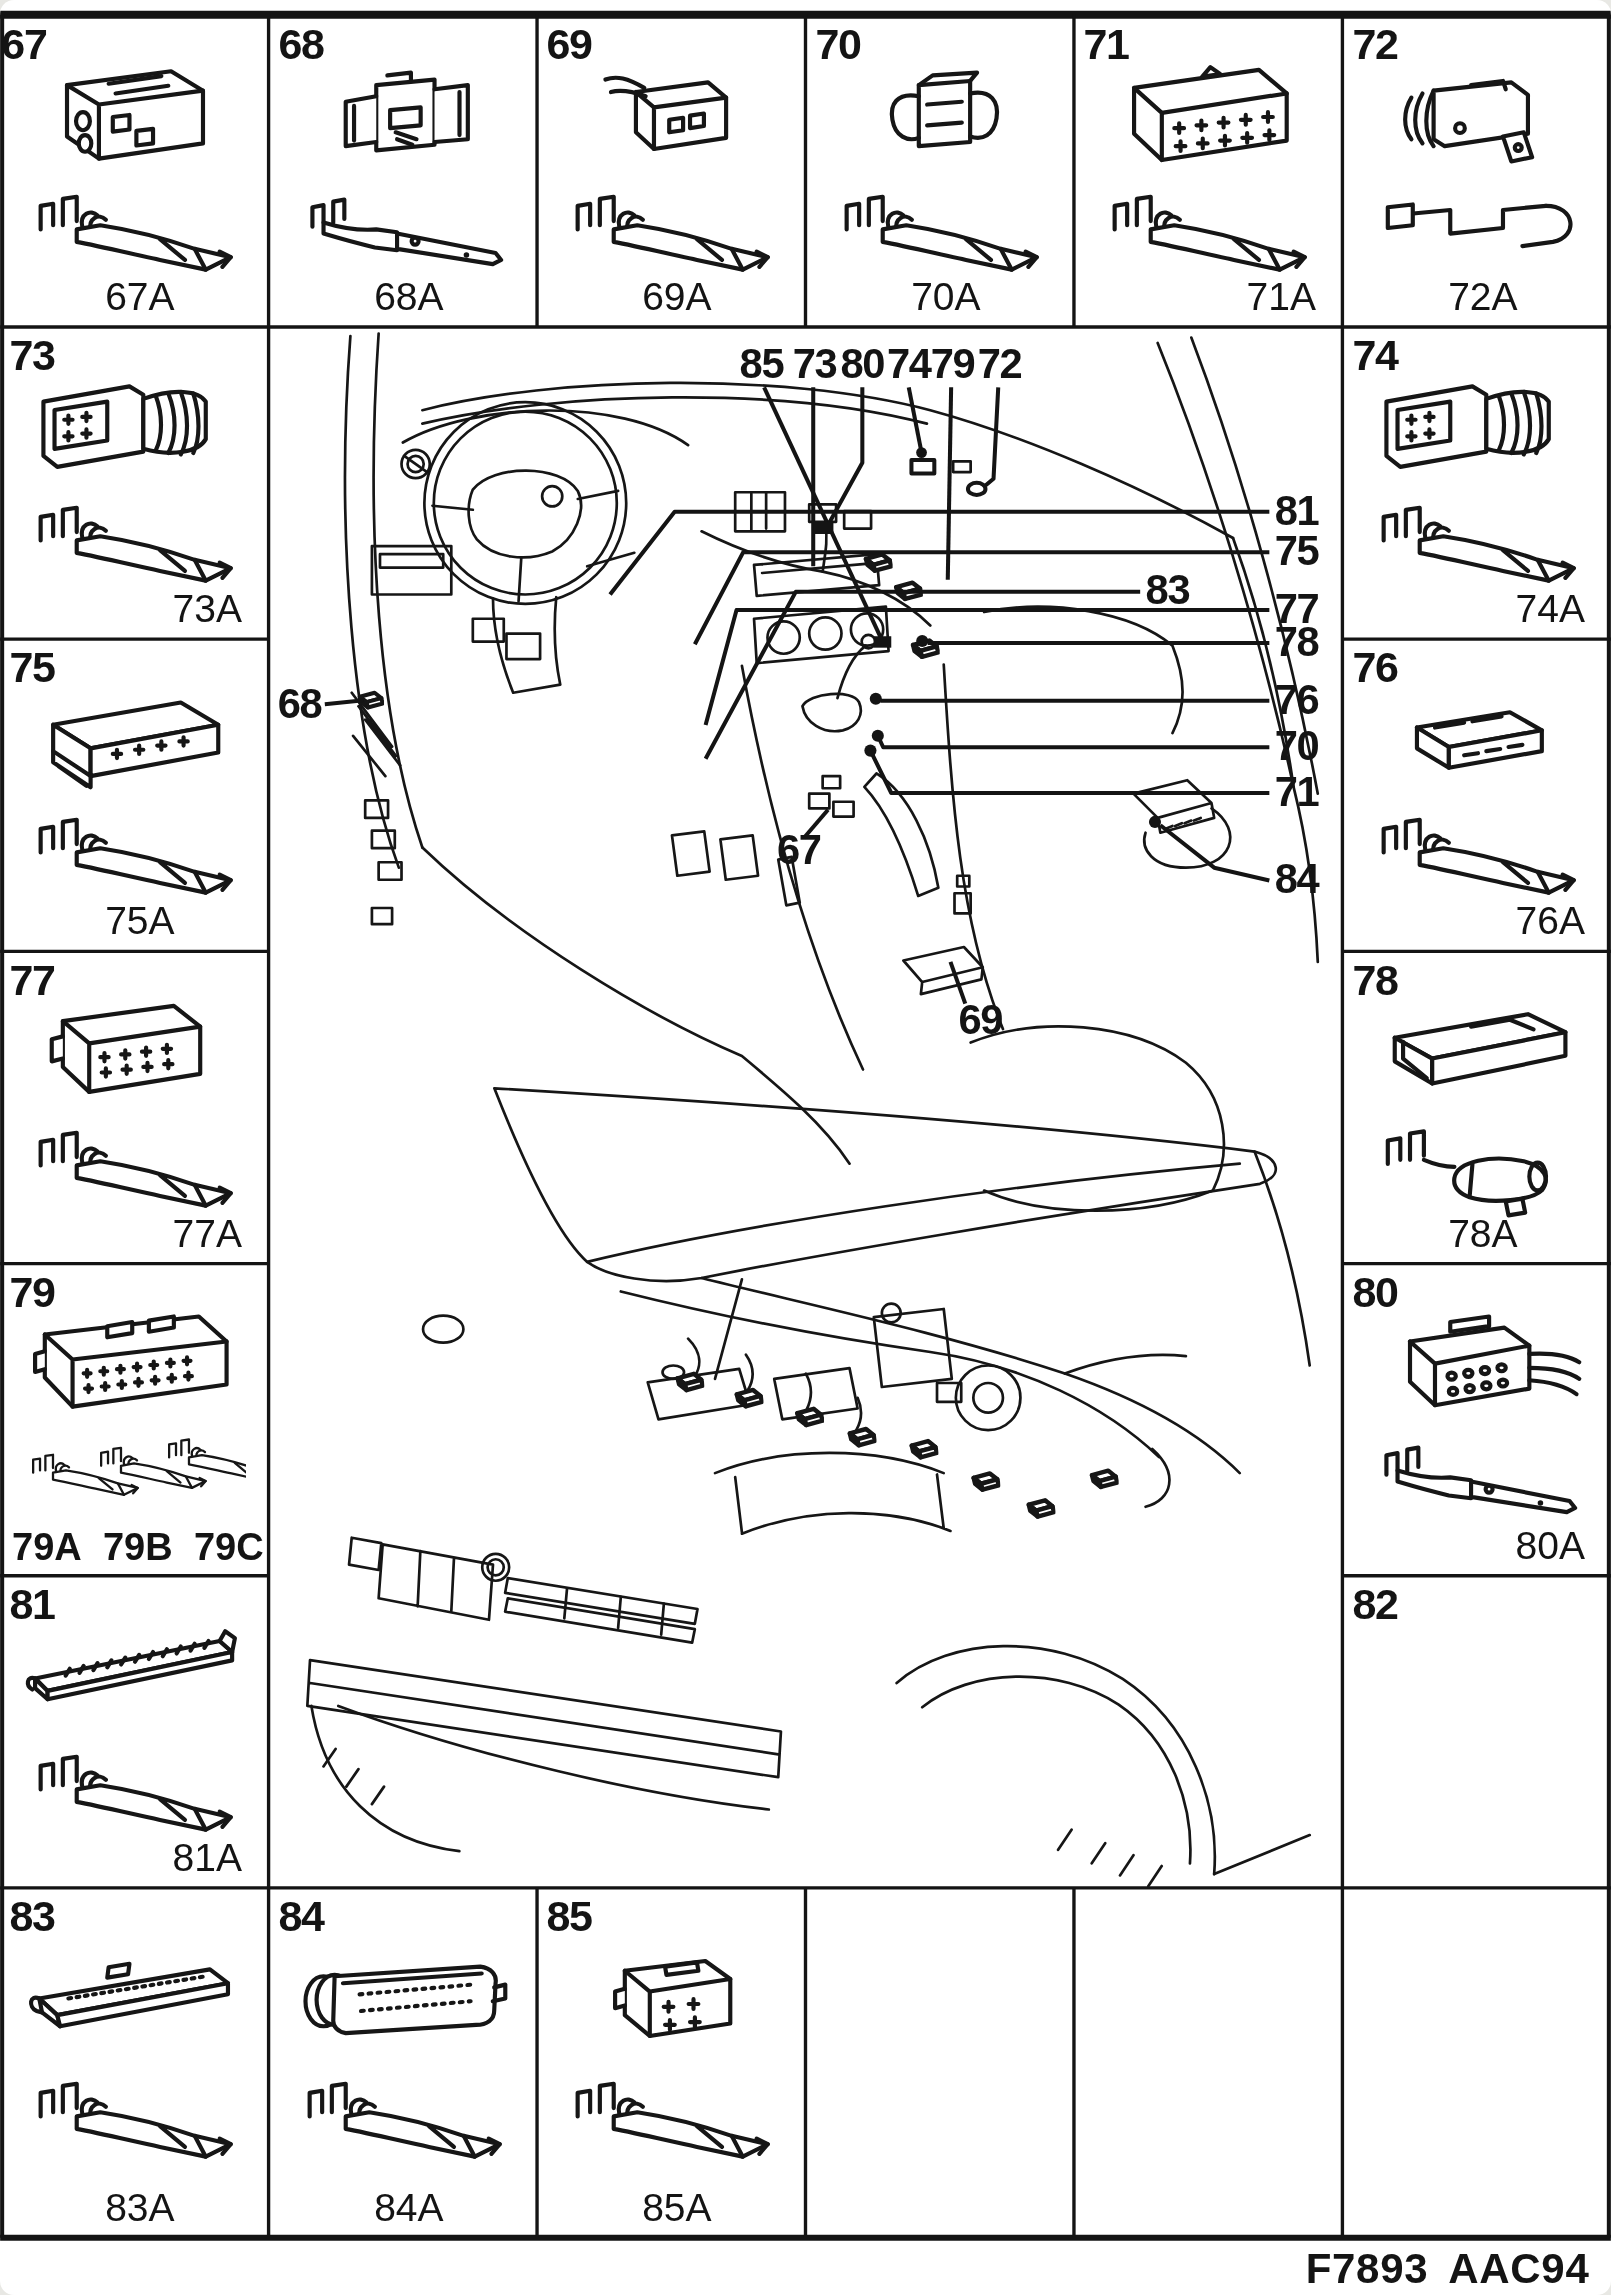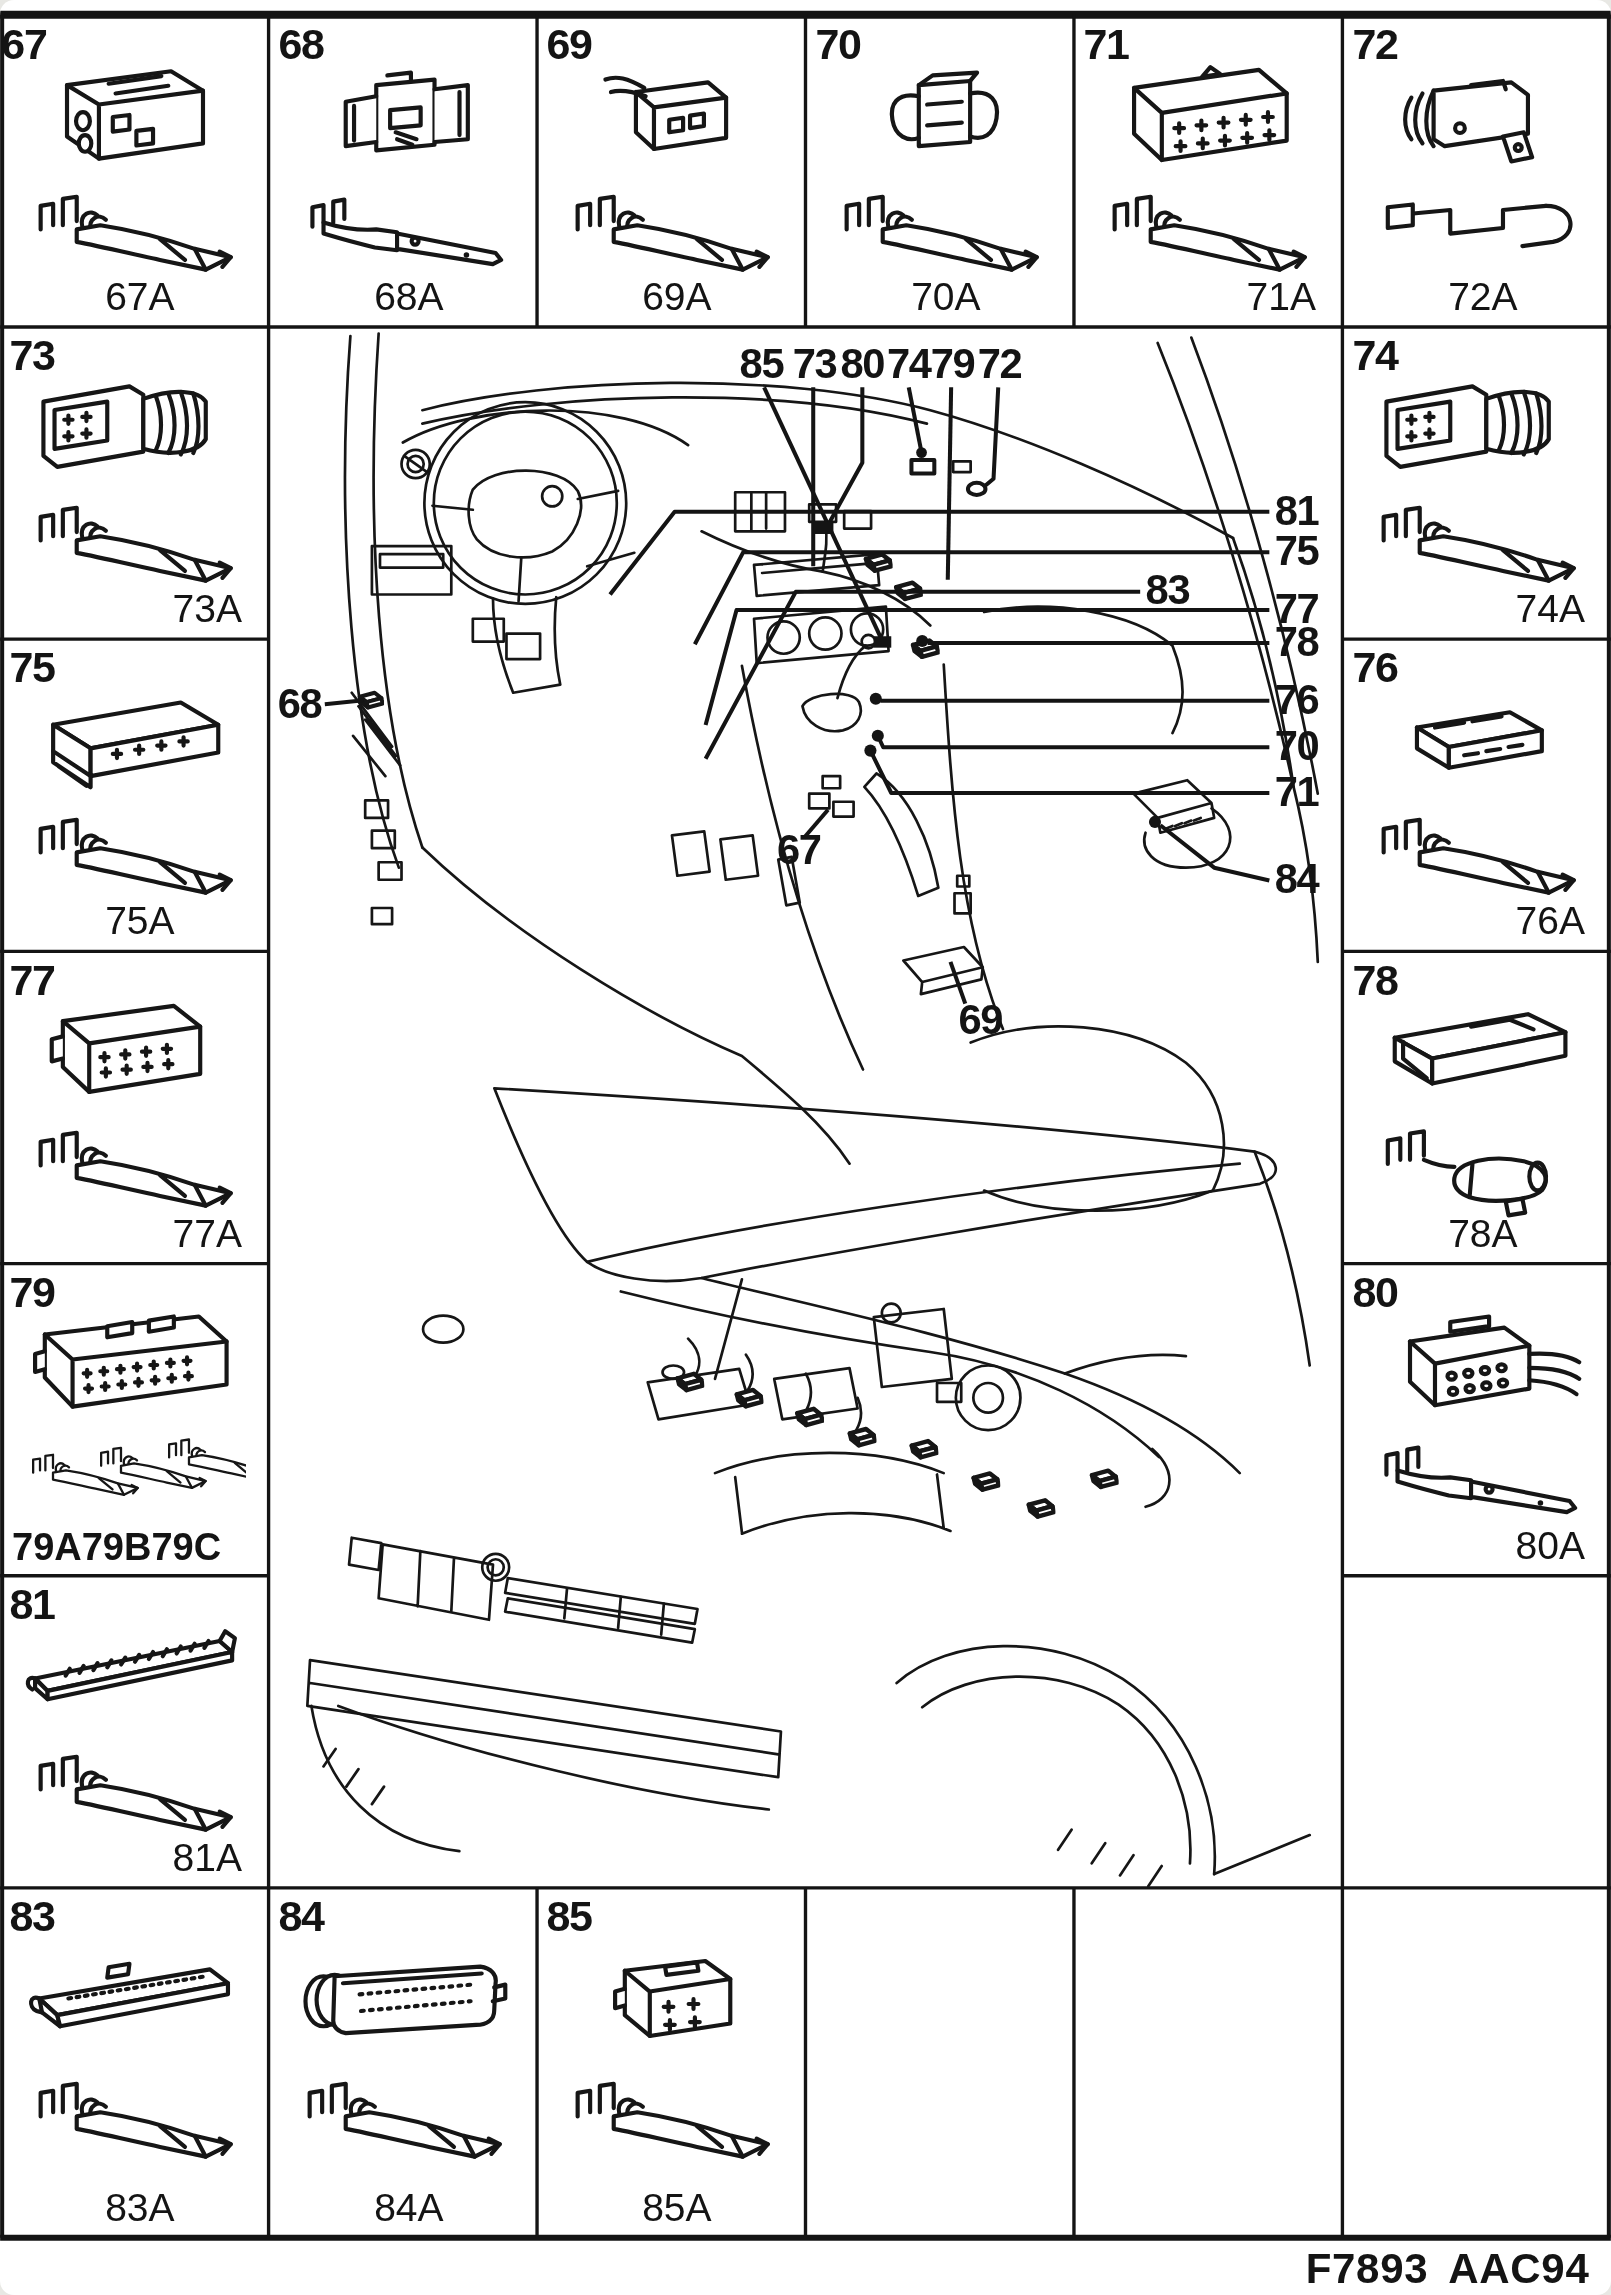--- a/index.html
+++ b/index.html
@@ -12,21 +12,21 @@
   .num{
     position:absolute;top:6.7px;left:9.4px;font-size:43px;font-weight:700;
     letter-spacing:-1.3px;line-height:1;
   }
   .sub{
     position:absolute;bottom:10.8px;left:52%;transform:translateX(-50%);
     font-size:39px;font-weight:400;letter-spacing:0px;line-height:1;white-space:nowrap;
   }
   .sub.right{left:auto;right:27px;transform:none;}
   .subs3{position:absolute;bottom:6.7px;left:12px;right:5.4px;display:flex;
-    font-size:38px;font-weight:700;}
+    justify-content:space-between;font-size:38px;font-weight:700;}
   .art{position:absolute;left:50%;top:42px;transform:translateX(-50%);width:222px;height:236px;}
   .art.tall{top:57px;}
   .footer{
     position:absolute;top:2245px;right:21.5px;display:flex;gap:20px;
     font-size:42px;font-weight:700;letter-spacing:0.7px;
   }
   svg .s{stroke:#161616;fill:#ffffff;stroke-width:6;stroke-linejoin:round;stroke-linecap:round;}
   svg .o{stroke:#161616;fill:none;stroke-width:6;stroke-linejoin:round;stroke-linecap:round;}
   svg .ink{stroke:#161616;fill:none;stroke-width:4;stroke-linejoin:round;stroke-linecap:round;}
   svg .lead{stroke:#141414;fill:none;stroke-width:6;stroke-linejoin:round;}
@@ -426,20 +426,23 @@
     </svg>
     <span class="sub">78A</span>
   </div>
   <div class="cell" style="left:1343px;top:1264px;width:269px;height:312px;">
     <span class="num">80</span>
     <svg class="art" viewBox="0 0 320 330">
       <use href="#h80" width="320" height="160"></use>
         <use href="#t2" width="320" height="140" y="180"></use>
     </svg>
     <span class="sub right">80A</span>
+  </div>
+  <div class="cell" style="left:1343px;top:1576px;width:269px;height:312px;">
+    <span class="num">82</span>
   </div>
 
   <div class="cell" style="left:0;top:1888px;width:269px;height:350px;">
     <span class="num">83</span>
     <svg class="art tall" viewBox="0 0 320 330">
       <use href="#h83" width="320" height="160"></use>
         <use href="#t1" width="320" height="140" y="178"></use>
     </svg>
     <span class="sub">83A</span>
   </div>

